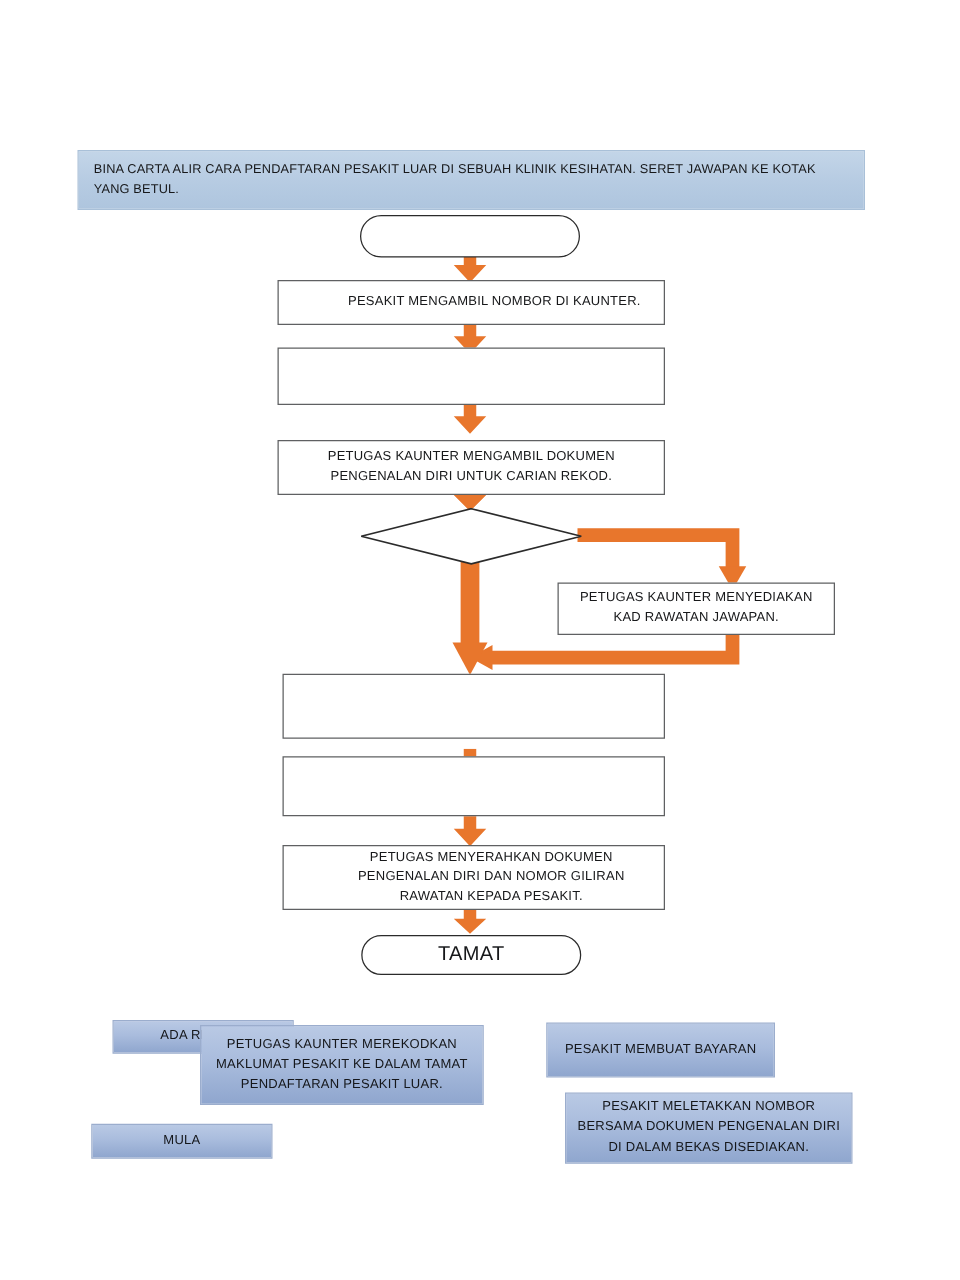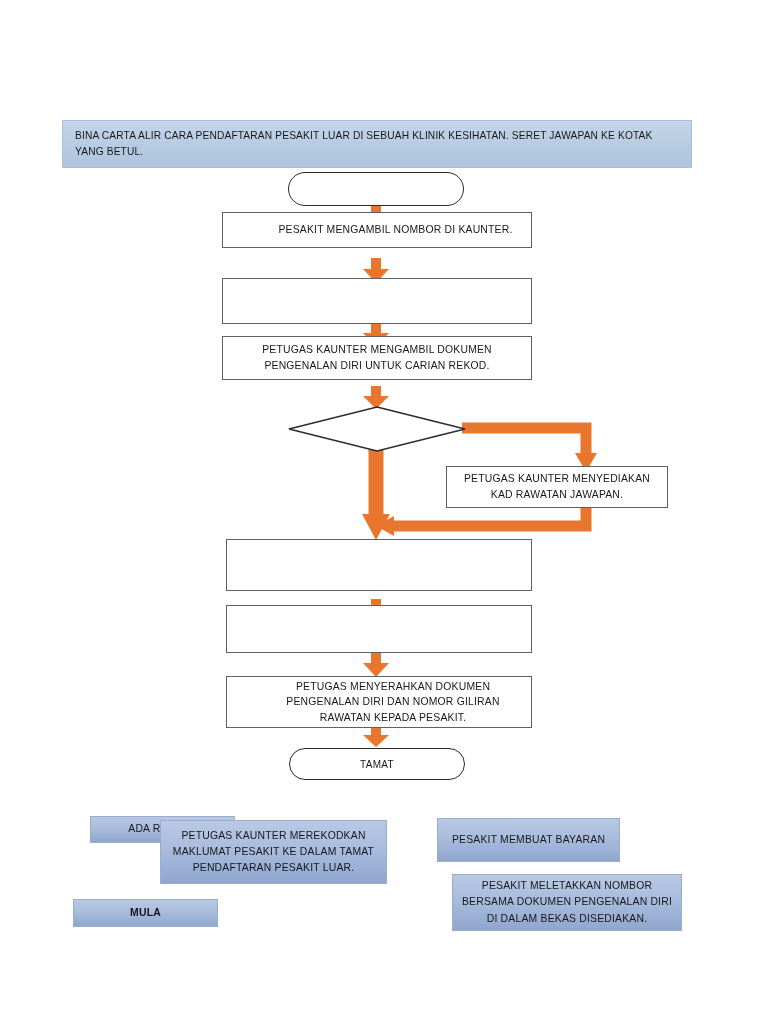--- a/index.html
+++ b/index.html
@@ -42,21 +42,21 @@
   
   .terminator {
     position: absolute;
     box-sizing: border-box;
     border: 1.6px solid #2b2b2b;
     border-radius: 999px;
     background: #ffffff;
     display: flex;
     align-items: center;
     justify-content: center;
-    font-size: 10px;
+    font-size: 16px;
     letter-spacing: 0.3px;
     color: #17181a;
     text-align: center;
   }
 
   .process {
     position: absolute;
     box-sizing: border-box;
     border: 1.1px solid #5f6062;
     background: #ffffff;
@@ -176,25 +176,25 @@
   </div>
 
   <div class="arrow-down" style="left:361px; top:726px;">
     <svg width="30" height="22" viewBox="0 0 30 22">
       <polygon points="10,0 20,0 20,9 28,9 15,21 2,9 10,9" fill="#E8762C"></polygon>
     </svg>
   </div>
 
   <div class="terminator" style="left:288px; top:172px; width:176px; height:34px;"></div>
 
-  <div class="process" style="left:222px; top:212px; width:310px; height:36px;padding-left:45px;">PESAKIT MENGAMBIL NOMBOR DI KAUNTER.</div>
+  <div class="process" style="left:222px; top:224px; width:310px; height:36px;padding-left:45px;">PESAKIT MENGAMBIL NOMBOR DI KAUNTER.</div>
 
   <div class="process" style="left:222px; top:278px; width:310px; height:46px;"></div>
 
-  <div class="process" style="left:222px; top:336px; width:310px; height:44px;">PETUGAS KAUNTER MENGAMBIL DOKUMEN PENGENALAN DIRI UNTUK CARIAN REKOD.</div>
+  <div class="process" style="left:222px; top:352px; width:310px; height:44px;">PETUGAS KAUNTER MENGAMBIL DOKUMEN PENGENALAN DIRI UNTUK CARIAN REKOD.</div>
 
   <div class="decision" style="left:288px; top:406px; width:178px; height:46px;">
     <svg width="178" height="46" viewBox="0 0 178 46">
       <polygon points="89,1 177,23 89,45 1,23" fill="#ffffff" stroke="#2b2b2b" stroke-width="1.4"></polygon>
     </svg>
     <div class="dec-label"></div>
   </div>
 
   <div class="process" style="left:446px; top:466px; width:222px; height:42px;">PETUGAS KAUNTER MENYEDIAKAN KAD RAWATAN JAWAPAN.</div>
 
@@ -207,15 +207,15 @@
   <div class="terminator" style="left:289px; top:748px; width:176px; height:32px;">TAMAT</div>
 
   <div class="answer-tile" style="left:73px; top:816px; width:145px; height:27px;margin-left:17px;">ADA REKOD?</div>
 
   <div class="answer-tile" style="left:160px; top:820px; width:227px; height:64px;">PETUGAS KAUNTER MEREKODKAN MAKLUMAT PESAKIT KE DALAM TAMAT PENDAFTARAN PESAKIT LUAR.</div>
 
   <div class="answer-tile" style="left:437px; top:818px; width:183px; height:44px;">PESAKIT MEMBUAT BAYARAN</div>
 
   <div class="answer-tile" style="left:452px; top:874px; width:230px; height:57px;">PESAKIT MELETAKKAN NOMBOR BERSAMA DOKUMEN PENGENALAN DIRI DI DALAM BEKAS DISEDIAKAN.</div>
 
-  <div class="answer-tile" style="left:73px; top:899px; width:145px; height:28px;font-weight:bold;">MULA</div>
+  <div class="answer-tile" style="left:73px; top:899px; width:145px; height:28px;">MULA</div>
 
 </div>
 
 </body></html>

